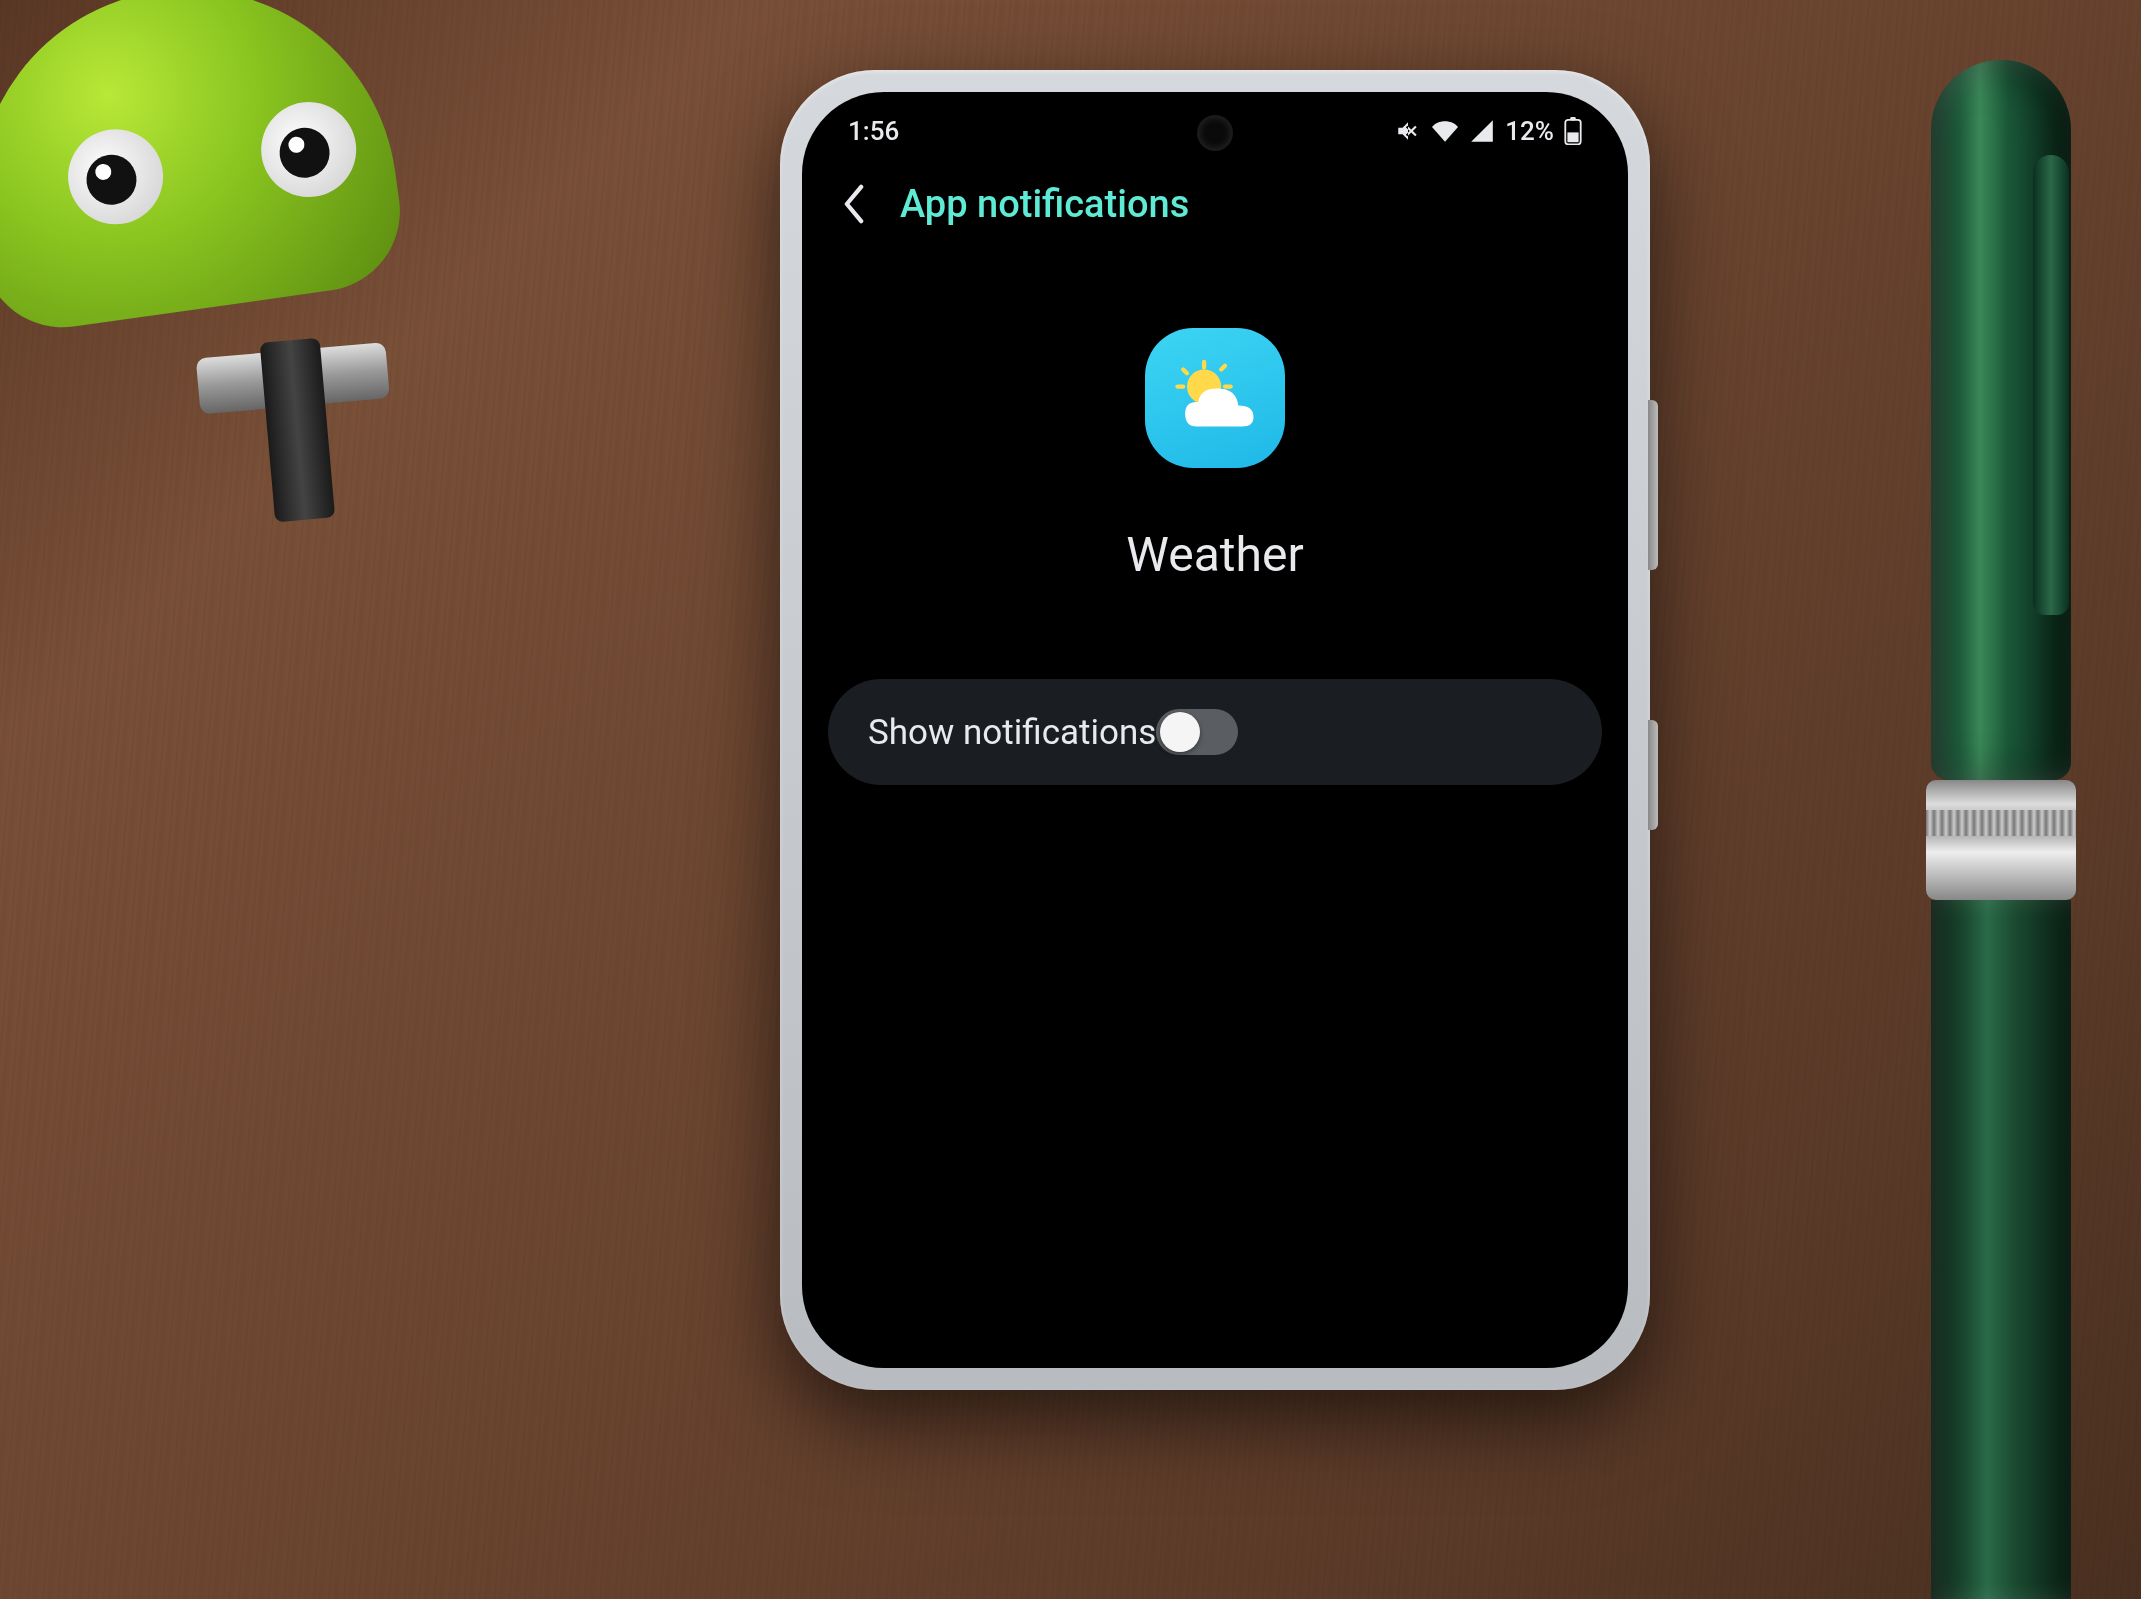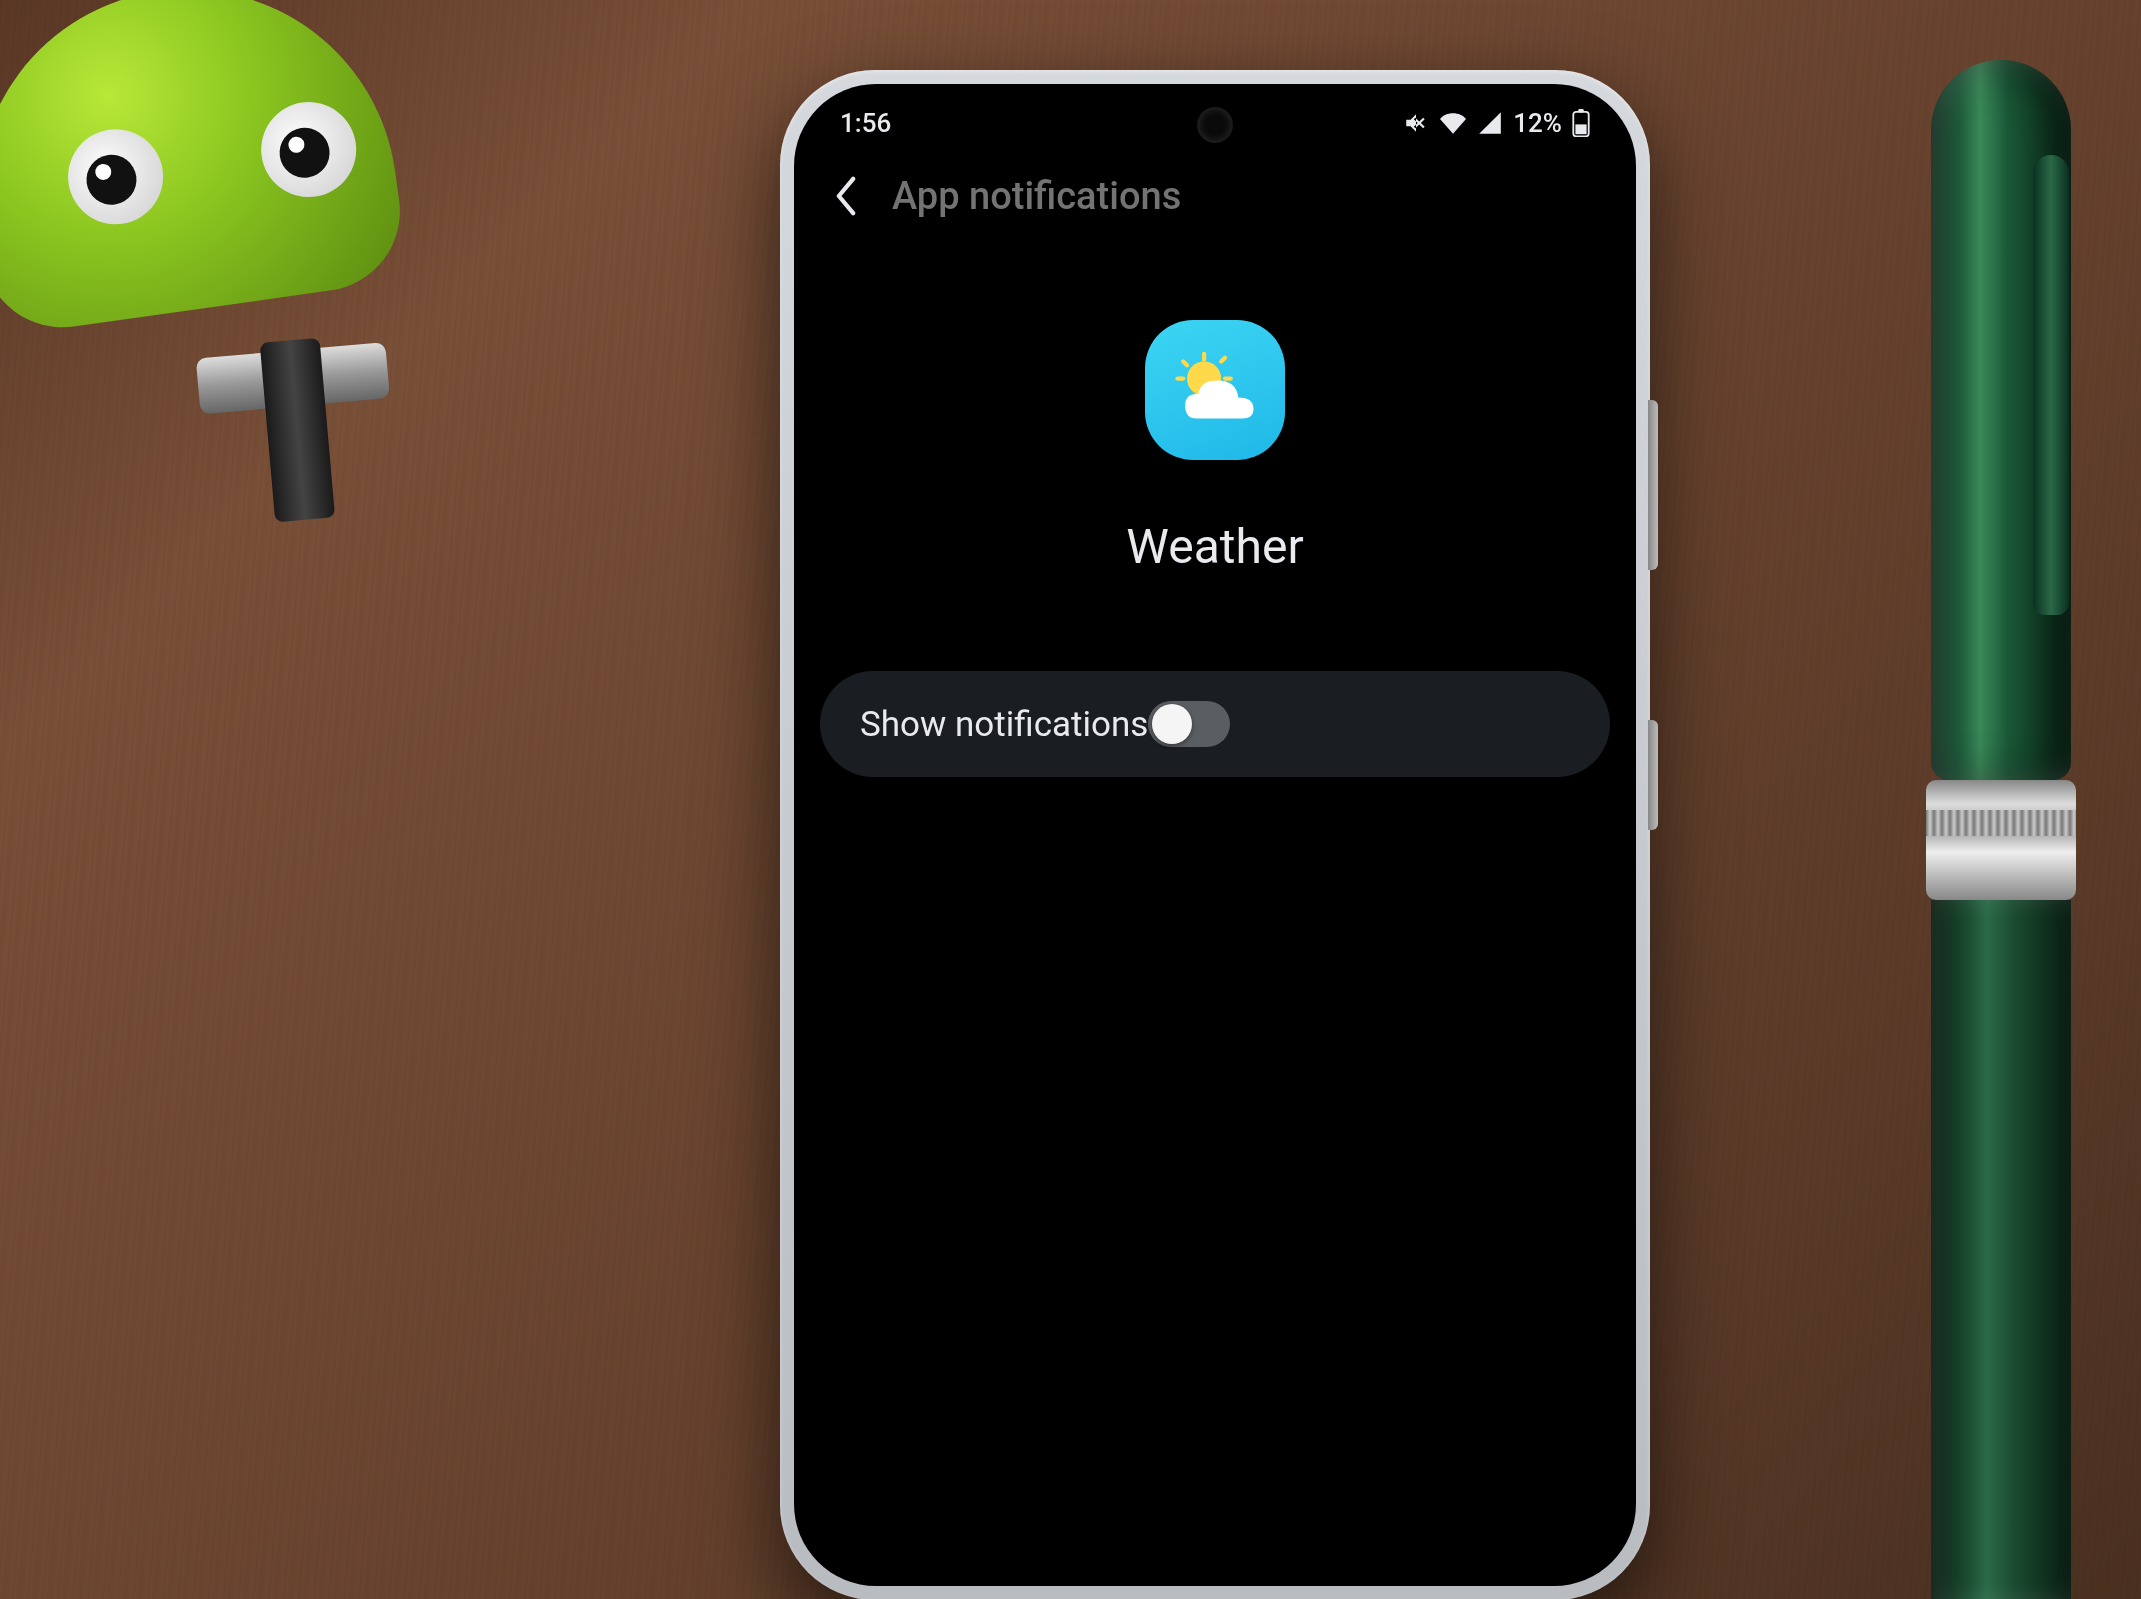--- a/index.html
+++ b/index.html
@@ -149,25 +149,25 @@
       height: 700px;
       background: linear-gradient(90deg, #081a10 0%, #1a4a30 25%, #2a6a48 40%, #1a4a30 60%, #081a10 100%);
       box-shadow: inset 8px 0 25px rgba(255,255,255,0.1);
     }
     
     .phone {
       position: absolute;
       left: 780px;
       top: 70px;
       width: 870px;
-      height: 1530px;
+      height: 1320px;
       background: linear-gradient(180deg, #d5d8dc 0%, #b8bbc0 100%);
       border-radius: 95px;
       box-shadow: 0 30px 80px rgba(0,0,0,0.6), inset 0 2px 4px rgba(255,255,255,0.4);
-      padding: 14px;
+      padding: 22px;
     }
     .phone-button-right-1 {
       position: absolute;
       right: -8px;
       top: 330px;
       width: 10px;
       height: 170px;
       background: linear-gradient(90deg, #888, #bbb);
       border-radius: 0 6px 6px 0;
     }
@@ -228,21 +228,21 @@
     .back-btn {
       color: #e8eaed;
       display: flex;
       align-items: center;
       justify-content: center;
       width: 48px;
       height: 48px;
       cursor: pointer;
     }
     .header-title {
-      color: #737373;
+      color: #5eead4;
       font-size: 38px;
       font-weight: 500;
     }
     
     .app-section {
       display: flex;
       flex-direction: column;
       align-items: center;
       padding: 70px 0 60px 0;
       gap: 28px;

